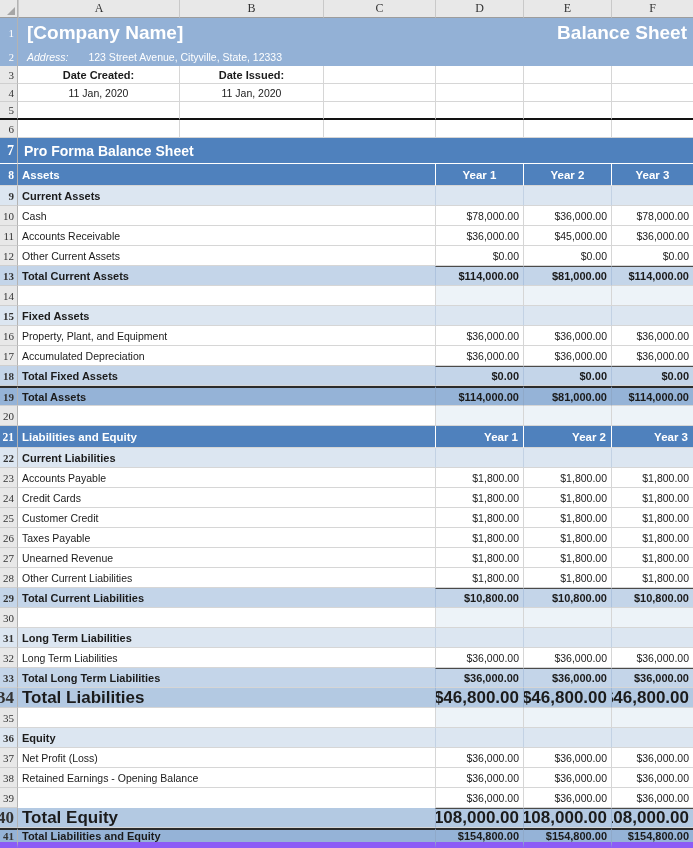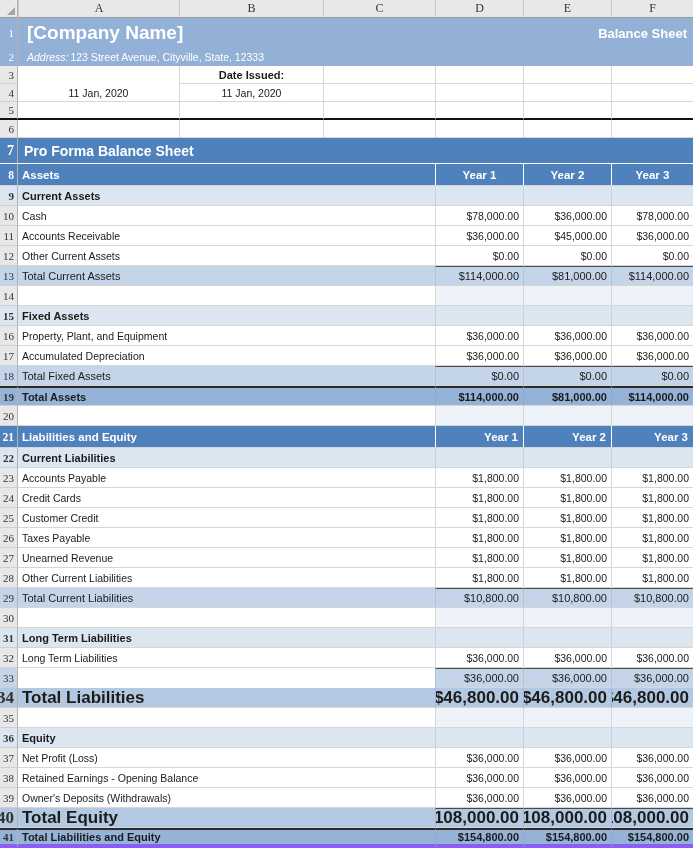--- a/index.html
+++ b/index.html
@@ -44,24 +44,24 @@
   .rowhead{
     grid-column:1;background:#e8e8e8;border-right:1px solid #b3b3b3;border-bottom:1px solid #cfcfcf;
     font-family:"Liberation Serif","DejaVu Serif",serif;font-size:11px;color:#333;
     justify-content:flex-end;padding-right:3px;
   }
 
   
   .r-banner_title{height:30px}
   .r-banner_title .c{background:var(--banner-blue);border-bottom:none;color:#fff;}
   .company{font-size:19px;font-weight:bold;padding-left:9px;}
-  .sheettitle{font-size:13px;font-weight:bold;justify-content:flex-end;padding-right:6px;}
+  .sheettitle{font-size:19px;font-weight:bold;justify-content:flex-end;padding-right:6px;}
   .r-banner_address{height:18px}
   .r-banner_address .c{background:var(--banner-blue);border-bottom:none;color:#fff;font-size:10.5px;padding-left:9px;}
-  .addr-label{font-style:italic;margin-right:2px;}
+  .addr-label{font-style:italic;margin-right:20px;}
 
   .r-dates,.r-blank,.r-blank_rule{height:18px}
   .r-dates .cB,.r-dates .cC,.r-dates .cD,.r-dates .cE,.r-dates .cF,
   .r-blank .cB,.r-blank .cC,.r-blank .cD,.r-blank .cE,.r-blank .cF,
   .r-blank_rule .cB,.r-blank_rule .cC,.r-blank_rule .cD,.r-blank_rule .cE,.r-blank_rule .cF
     {border-left:1px solid var(--gridline);}
   .r-blank_rule .c{border-bottom:2px solid #121212;}
 
   .r-title{height:26px}
   .r-title .c{background:var(--header-blue);color:#fff;font-weight:bold;font-size:14px;padding-left:6px;border-bottom:1px solid #fff;}
@@ -70,31 +70,31 @@
   .r-yearheader .c{background:var(--header-blue);color:#fff;font-weight:bold;font-size:11.5px;border-bottom:1px solid var(--gridline);}
   .r-yearheader .yr{border-left:1px solid #fff;text-align:center;}
   .ya-center .yr{justify-content:center;}
   .ya-right .yr{justify-content:flex-end;padding-right:5px;}
 
   .r-section .c{background:var(--section-blue);font-weight:bold;font-size:11px;}
   .r-section .gridv{border-left-color:#c3d2e4;}
 
   .r-spacer .cD,.r-spacer .cE,.r-spacer .cF{background:var(--spacer-tint);}
 
-  .r-subtotal .c{background:var(--subtotal-blue);font-weight:normal;font-size:11px;}
+  .r-subtotal .c{background:var(--subtotal-blue);font-weight:bold;font-size:11px;}
   .r-subtotal .gridv{border-left-color:#aec3de;}
   .r-total .c{background:var(--total-blue);font-weight:bold;font-size:17px;}
   .r-total .gridv{border-left-color:#9fb6d4;}
   .r-grandtotal .c{background:var(--grand-total-blue);font-weight:bold;font-size:11px;text-align:right;}
   .r-grandtotal .gridv{border-left-color:#8fa9c9;}
 
   
   .rule-values .cD,.rule-values .cE,.rule-values .cF{border-top:1px solid #4a4a4a;}
   .rule-full .c{border-top:2px solid #2b2b2b;}
-  .thick-bottom .c{border-bottom:4px solid #8b5cf6;}
+  .thick-bottom .c{border-bottom:6px solid #8b5cf6;}
 </style>
 </head>
 <body>
 
 <div id="sheet">
   <div class="row colhead">
     <div class="corner"></div>
   <div class="c cA">A</div>
       <div class="c cB">B</div>
       <div class="c cC">C</div>
@@ -110,20 +110,21 @@
       </div>
       <div class="row r-banner_address">
         <div class="c rowhead">2</div>
         <div class="c spanAF">
           <span class="addr-label">Address:</span>
           <span class="addr-value">123 Street Avenue, Cityville, State, 12333</span>
         </div>
       </div>
       <div class="row r-dates">
         <div class="c rowhead">3</div>
+        <div class="c cA ctr bold">Date Created:</div>
         <div class="c cB ctr gridv bold">Date Issued:</div>
         <div class="c cC gridv"></div>
         <div class="c cD gridv"></div>
         <div class="c cE gridv"></div>
         <div class="c cF gridv"></div>
       </div>
       <div class="row r-dates">
         <div class="c rowhead">4</div>
         <div class="c cA ctr">11 Jan, 2020</div>
         <div class="c cB ctr gridv">11 Jan, 2020</div>
@@ -324,20 +325,21 @@
       </div>
       <div class="row r-item">
         <div class="c rowhead">32</div>
         <div class="c spanAC lab">Long Term Liabilities</div>
         <div class="c cD val gridv">$36,000.00</div>
         <div class="c cE val gridv">$36,000.00</div>
         <div class="c cF val gridv">$36,000.00</div>
       </div>
       <div class="row r-subtotal rule-values">
         <div class="c rowhead">33</div>
+        <div class="c spanAC lab">Total Long Term Liabilities</div>
         <div class="c cD val gridv">$36,000.00</div>
         <div class="c cE val gridv">$36,000.00</div>
         <div class="c cF val gridv">$36,000.00</div>
       </div>
       <div class="row r-total">
         <div class="c rowhead">34</div>
         <div class="c spanAC lab">Total Liabilities</div>
         <div class="c cD val gridv">$46,800.00</div>
         <div class="c cE val gridv">$46,800.00</div>
         <div class="c cF val gridv">$46,800.00</div>
@@ -365,21 +367,20 @@
       </div>
       <div class="row r-item">
         <div class="c rowhead">38</div>
         <div class="c spanAC lab">Retained Earnings - Opening Balance</div>
         <div class="c cD val gridv">$36,000.00</div>
         <div class="c cE val gridv">$36,000.00</div>
         <div class="c cF val gridv">$36,000.00</div>
       </div>
       <div class="row r-item">
         <div class="c rowhead">39</div>
-        <div class="c spanAC lab">Owner's Deposits (Withdrawals)</div>
         <div class="c cD val gridv">$36,000.00</div>
         <div class="c cE val gridv">$36,000.00</div>
         <div class="c cF val gridv">$36,000.00</div>
       </div>
       <div class="row r-total rule-values">
         <div class="c rowhead">40</div>
         <div class="c spanAC lab">Total Equity</div>
         <div class="c cD val gridv">$108,000.00</div>
         <div class="c cE val gridv">$108,000.00</div>
         <div class="c cF val gridv">$108,000.00</div>

